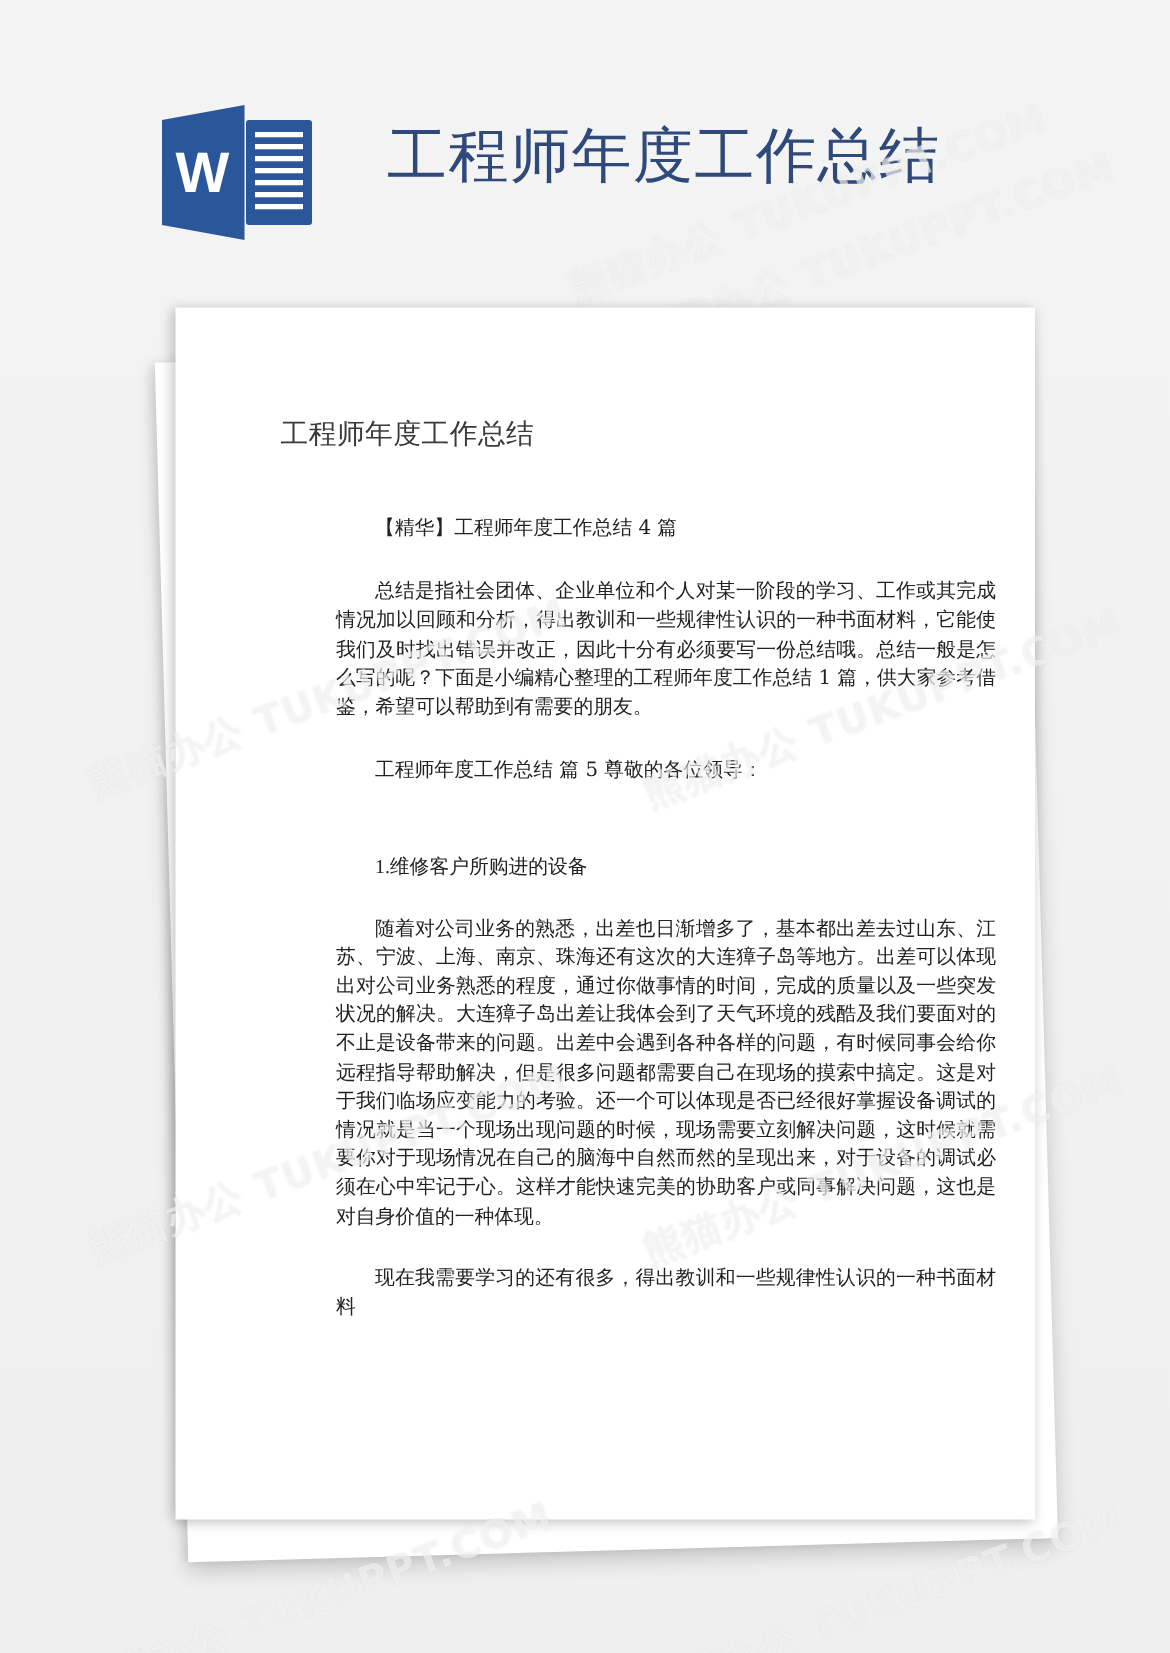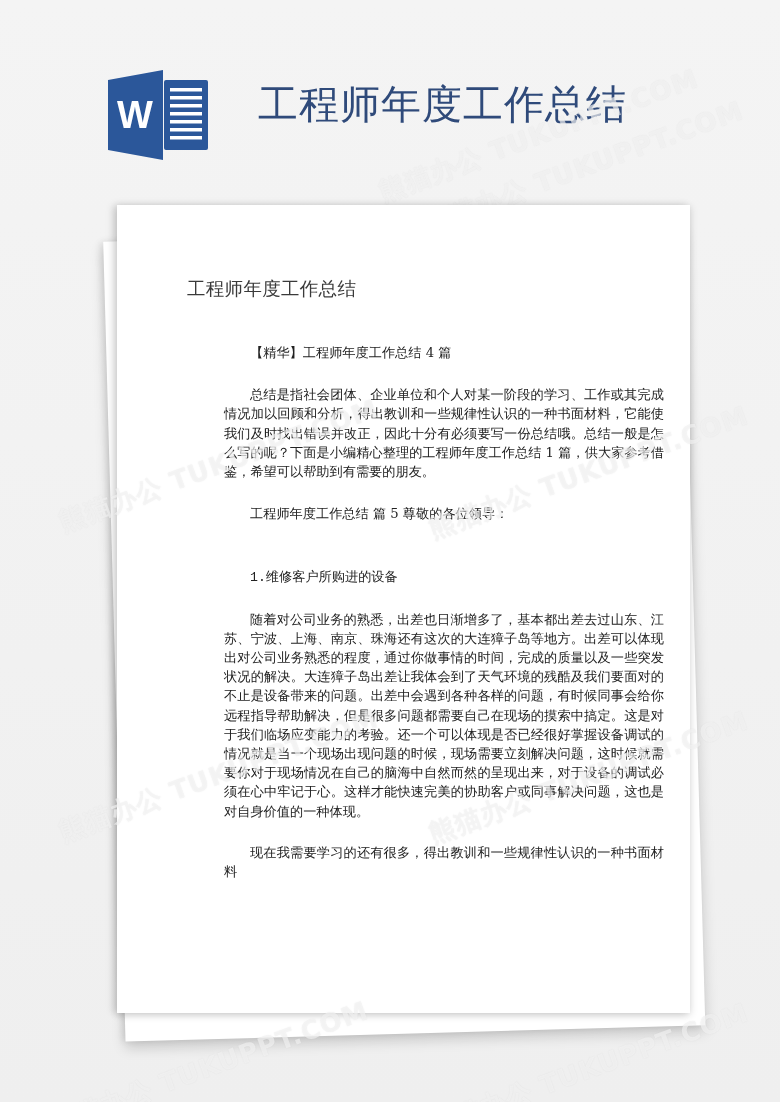--- a/index.html
+++ b/index.html
@@ -39,21 +39,21 @@
       font-family: "DejaVu Sans", "Liberation Sans", sans-serif;
       font-size: 18.5px; color: #3a3a3a; letter-spacing: 0.3px;
     }
     .doc-body {
       position: absolute; left: 70px; top: 138px; width: 440px;
       font-size: 13.2px; line-height: 19.2px; color: #222;
       text-align: justify;
       margin-left: 37px;
     }
     .p { text-indent: 26px; }
-    .sans { font-family: Liberation Mono, monospace; }
+    .sans { font-family: Liberation Serif, serif; }
     .gap-sm { height: 23px; }
     .gap-md { height: 22px; }
 
     
     .wm {
       position: absolute; font-family: "DejaVu Sans", "Liberation Sans", sans-serif;
       font-size: 26px; font-weight: bold; color: rgba(255,255,255,0.55);
       text-shadow: 0 0 1px rgba(180,180,180,0.35);
       transform: rotate(-20deg); white-space: nowrap; pointer-events: none;
       letter-spacing: 1px;

